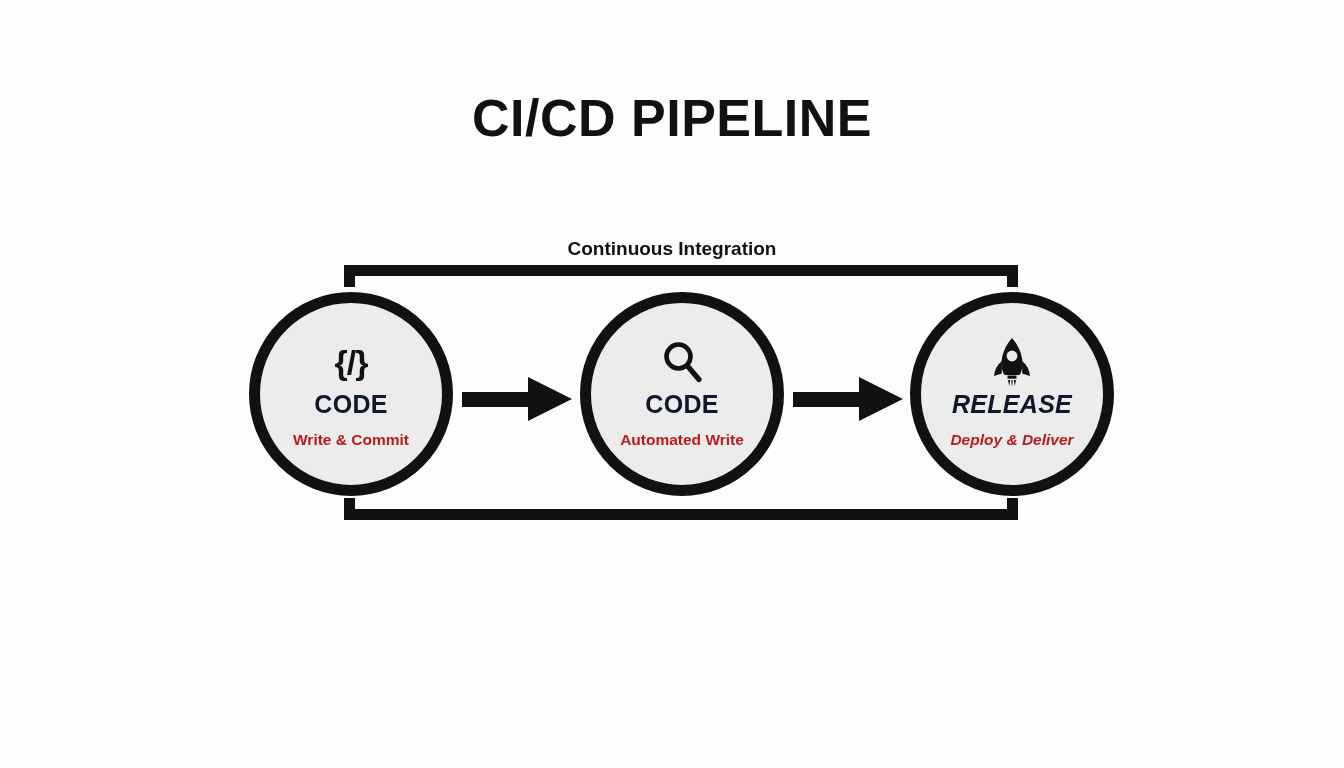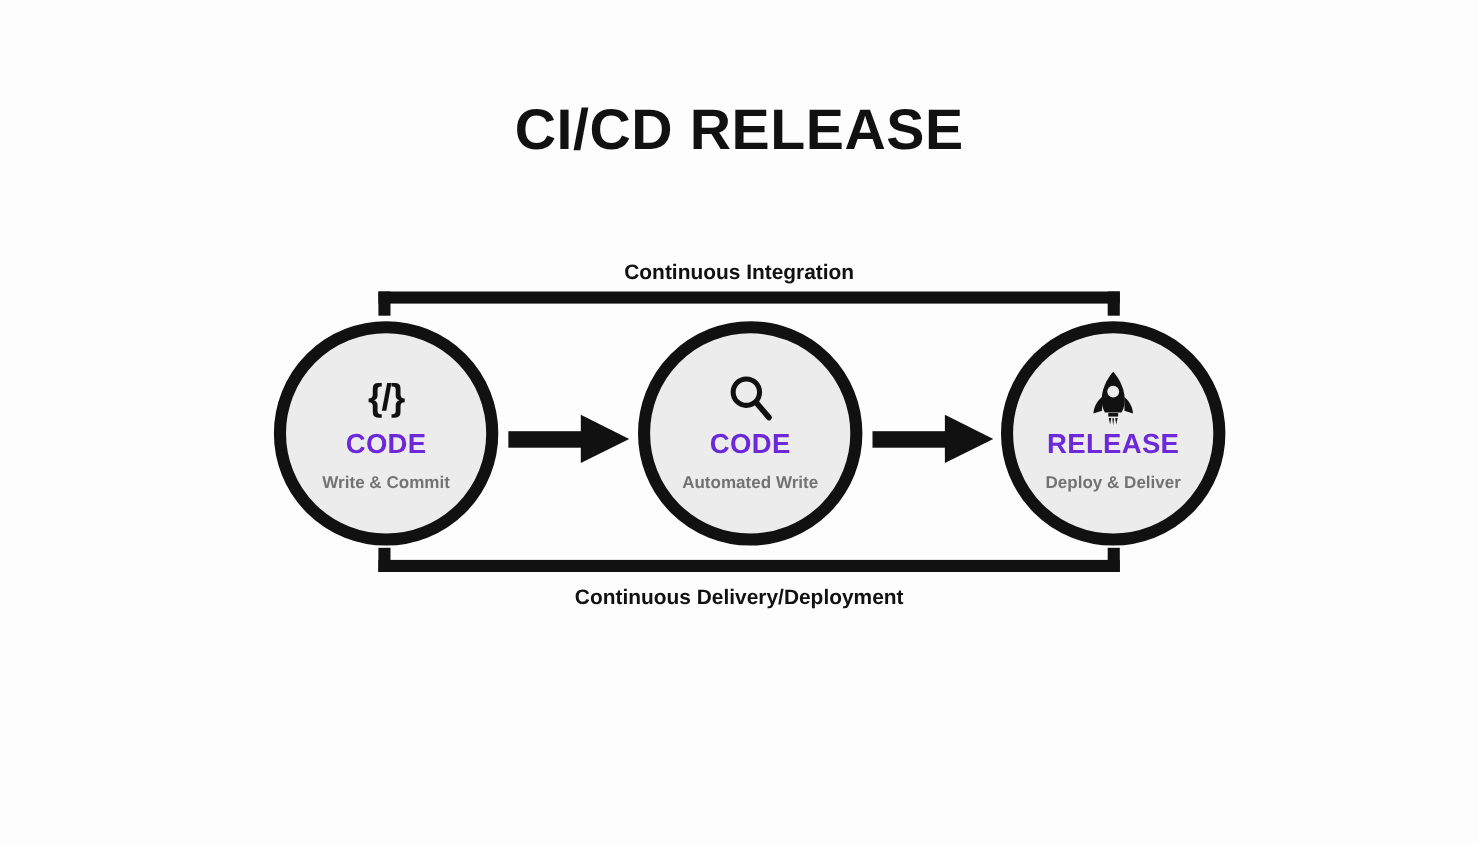--- a/index.html
+++ b/index.html
@@ -92,70 +92,70 @@
     border: 11px solid #111111;
     box-sizing: border-box;
     display: flex;
     flex-direction: column;
     align-items: center;
     justify-content: center;
     top: 292px;
   }
   .stage-code    { left: 249px; }
   .stage-test    { left: 580px; }
-  .stage-release { left: 910px; }
+  .stage-release { left: 910px; font-style: italic; }
 
   .stage-icon {
     height: 46px;
     display: flex;
     align-items: center;
     justify-content: center;
     margin-bottom: 6px;
   }
   .stage-icon svg { display: block; }
   .code-glyph {
     font-family: "Liberation Sans", sans-serif;
     font-size: 34px;
     font-weight: 700;
     color: #111111;
     letter-spacing: -1px;
     line-height: 1;
   }
   .stage-title {
     font-size: 25px;
     font-weight: 800;
-    color: #6d28d9;
+    color: #0f172a;
     line-height: 1.05;
     letter-spacing: 0.3px;
   }
   .stage-sub {
     font-size: 15.5px;
     font-weight: 700;
-    color: #737373;
+    color: #b91c1c;
     line-height: 1.2;
     margin-top: 14px;
   }
 
   
   .arrow {
     position: absolute;
     top: 375px;
     width: 110px;
     height: 48px;
   }
   .arrow-1 { left: 462px; }
   .arrow-2 { left: 793px; }
   .arrow svg { display: block; }
 </style>
 </head>
 <body>
 
 <div id="diagram-root">
 
-  <div class="title">CI/CD RELEASE</div>
+  <div class="title">CI/CD PIPELINE</div>
 
   <div class="loop-label top">Continuous Integration</div>
 
   <div class="bracket bracket-top">
     <div class="bar"></div>
     <div class="stub left"></div>
     <div class="stub right"></div>
   </div>
 
   <div class="stage stage-code">
@@ -214,15 +214,14 @@
     <div class="stage-title">RELEASE</div>
     <div class="stage-sub">Deploy &amp; Deliver</div>
   </div>
 
   <div class="bracket bracket-bottom">
     <div class="bar"></div>
     <div class="stub left"></div>
     <div class="stub right"></div>
   </div>
 
-  <div class="loop-label bottom">Continuous Delivery/Deployment</div>
 
 </div>
 
 </body></html>

